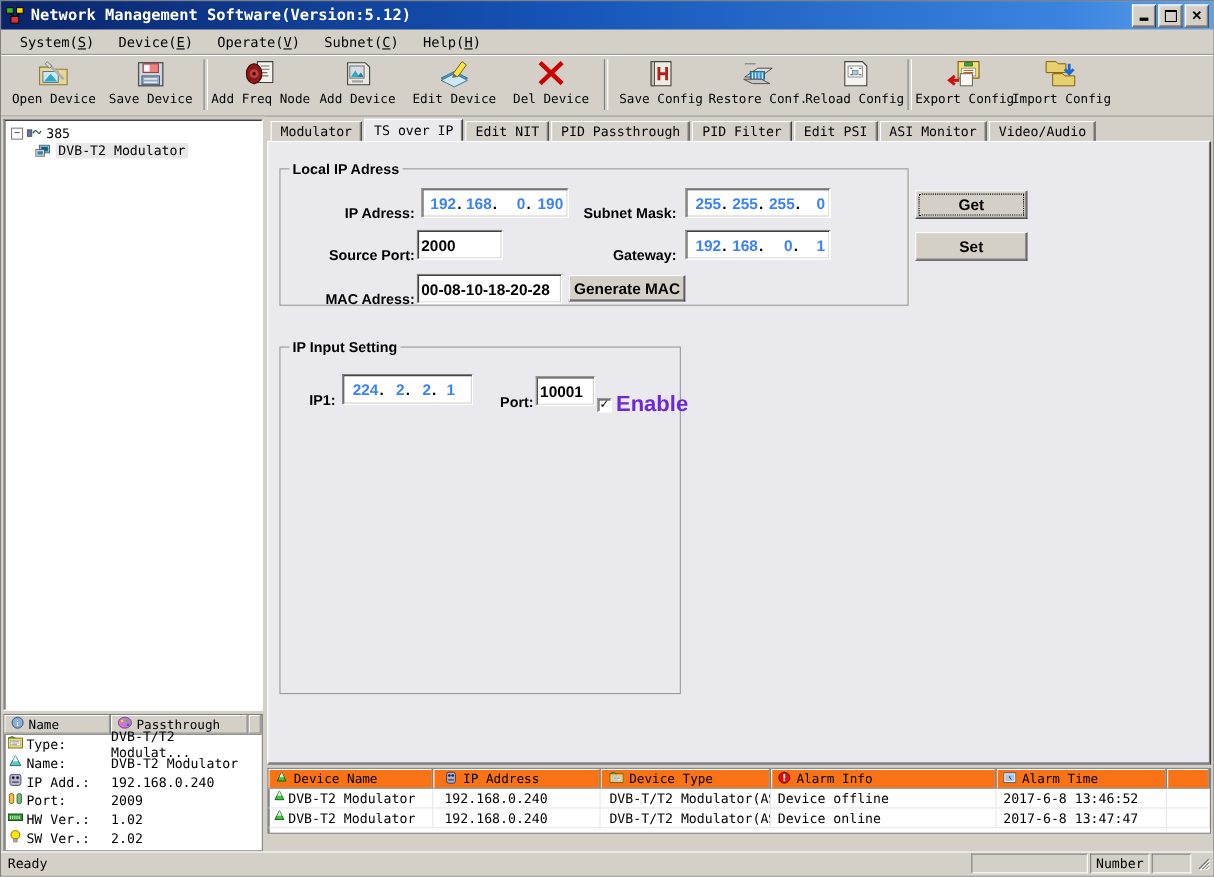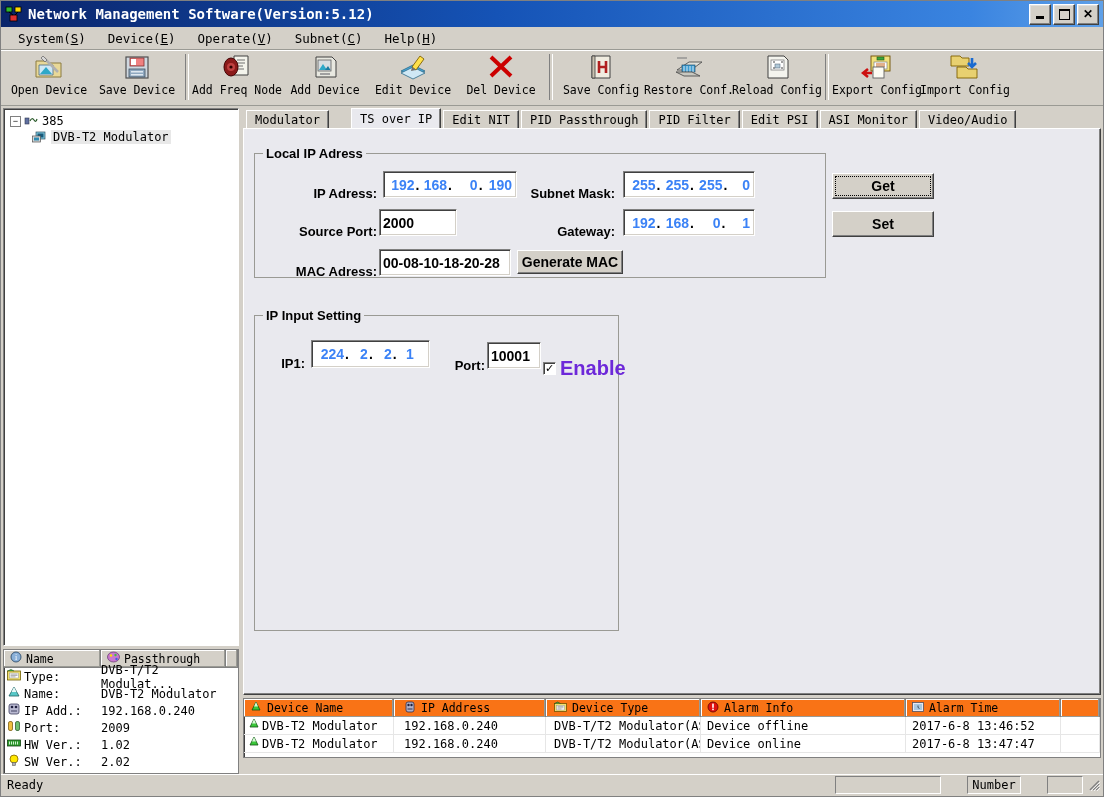--- a/index.html
+++ b/index.html
@@ -146,21 +146,21 @@
     border-right-color: #404040;
     border-bottom: none;
     box-shadow: inset -1px 0 0 #808080;
     display: flex; align-items: center; justify-content: center;
     padding: 0 8px;
     font-family: "DejaVu Sans Mono", monospace; font-size: 12px; color: #000;
     white-space: nowrap; cursor: default; box-sizing: border-box;
   }
   .tab.active {
     height: 20px; background: #e9e9ee; position: relative; top: 0px;
-    margin-right: 2px; z-index: 3; margin-left: 20px;
+    margin-right: 2px; z-index: 3;
   }
   .tab-content {
     flex: 1 1 auto; background: #e9e9ee;
     border: 1px solid #ffffff; border-right-color: #404040; border-bottom-color: #404040;
     box-shadow: inset -1px -1px 0 #808080;
     position: relative; min-height: 0; padding: 0; box-sizing: border-box;
   }
 
   
   .groupbox { position: absolute; border: 1px solid #9a9a94; box-sizing: border-box; }
@@ -251,21 +251,21 @@
   }
   .sb-main {
     flex: 1 1 auto; height: 18px; display: flex; align-items: center;
     padding-left: 4px; box-sizing: border-box;
     font-family: "DejaVu Sans Mono", monospace; font-size: 12px; color: #000;
   }
   .sb-cell {
     height: 18px; box-sizing: border-box;
     border: 1px solid #808080; border-right-color: #ffffff; border-bottom-color: #ffffff;
     display: flex; align-items: center; justify-content: center;
-    font-family: "DejaVu Sans Mono", monospace; font-size: 12px; color: #000; margin-left: 24px;
+    font-family: "DejaVu Sans Mono", monospace; font-size: 12px; color: #000;
   }
   .sb-grip { width: 14px; height: 14px; position: relative; margin-left: 2px; }
 </style>
 </head>
 <body>
 
 <div class="app">
 
   <div class="titlebar">
     <span class="title-icon">

